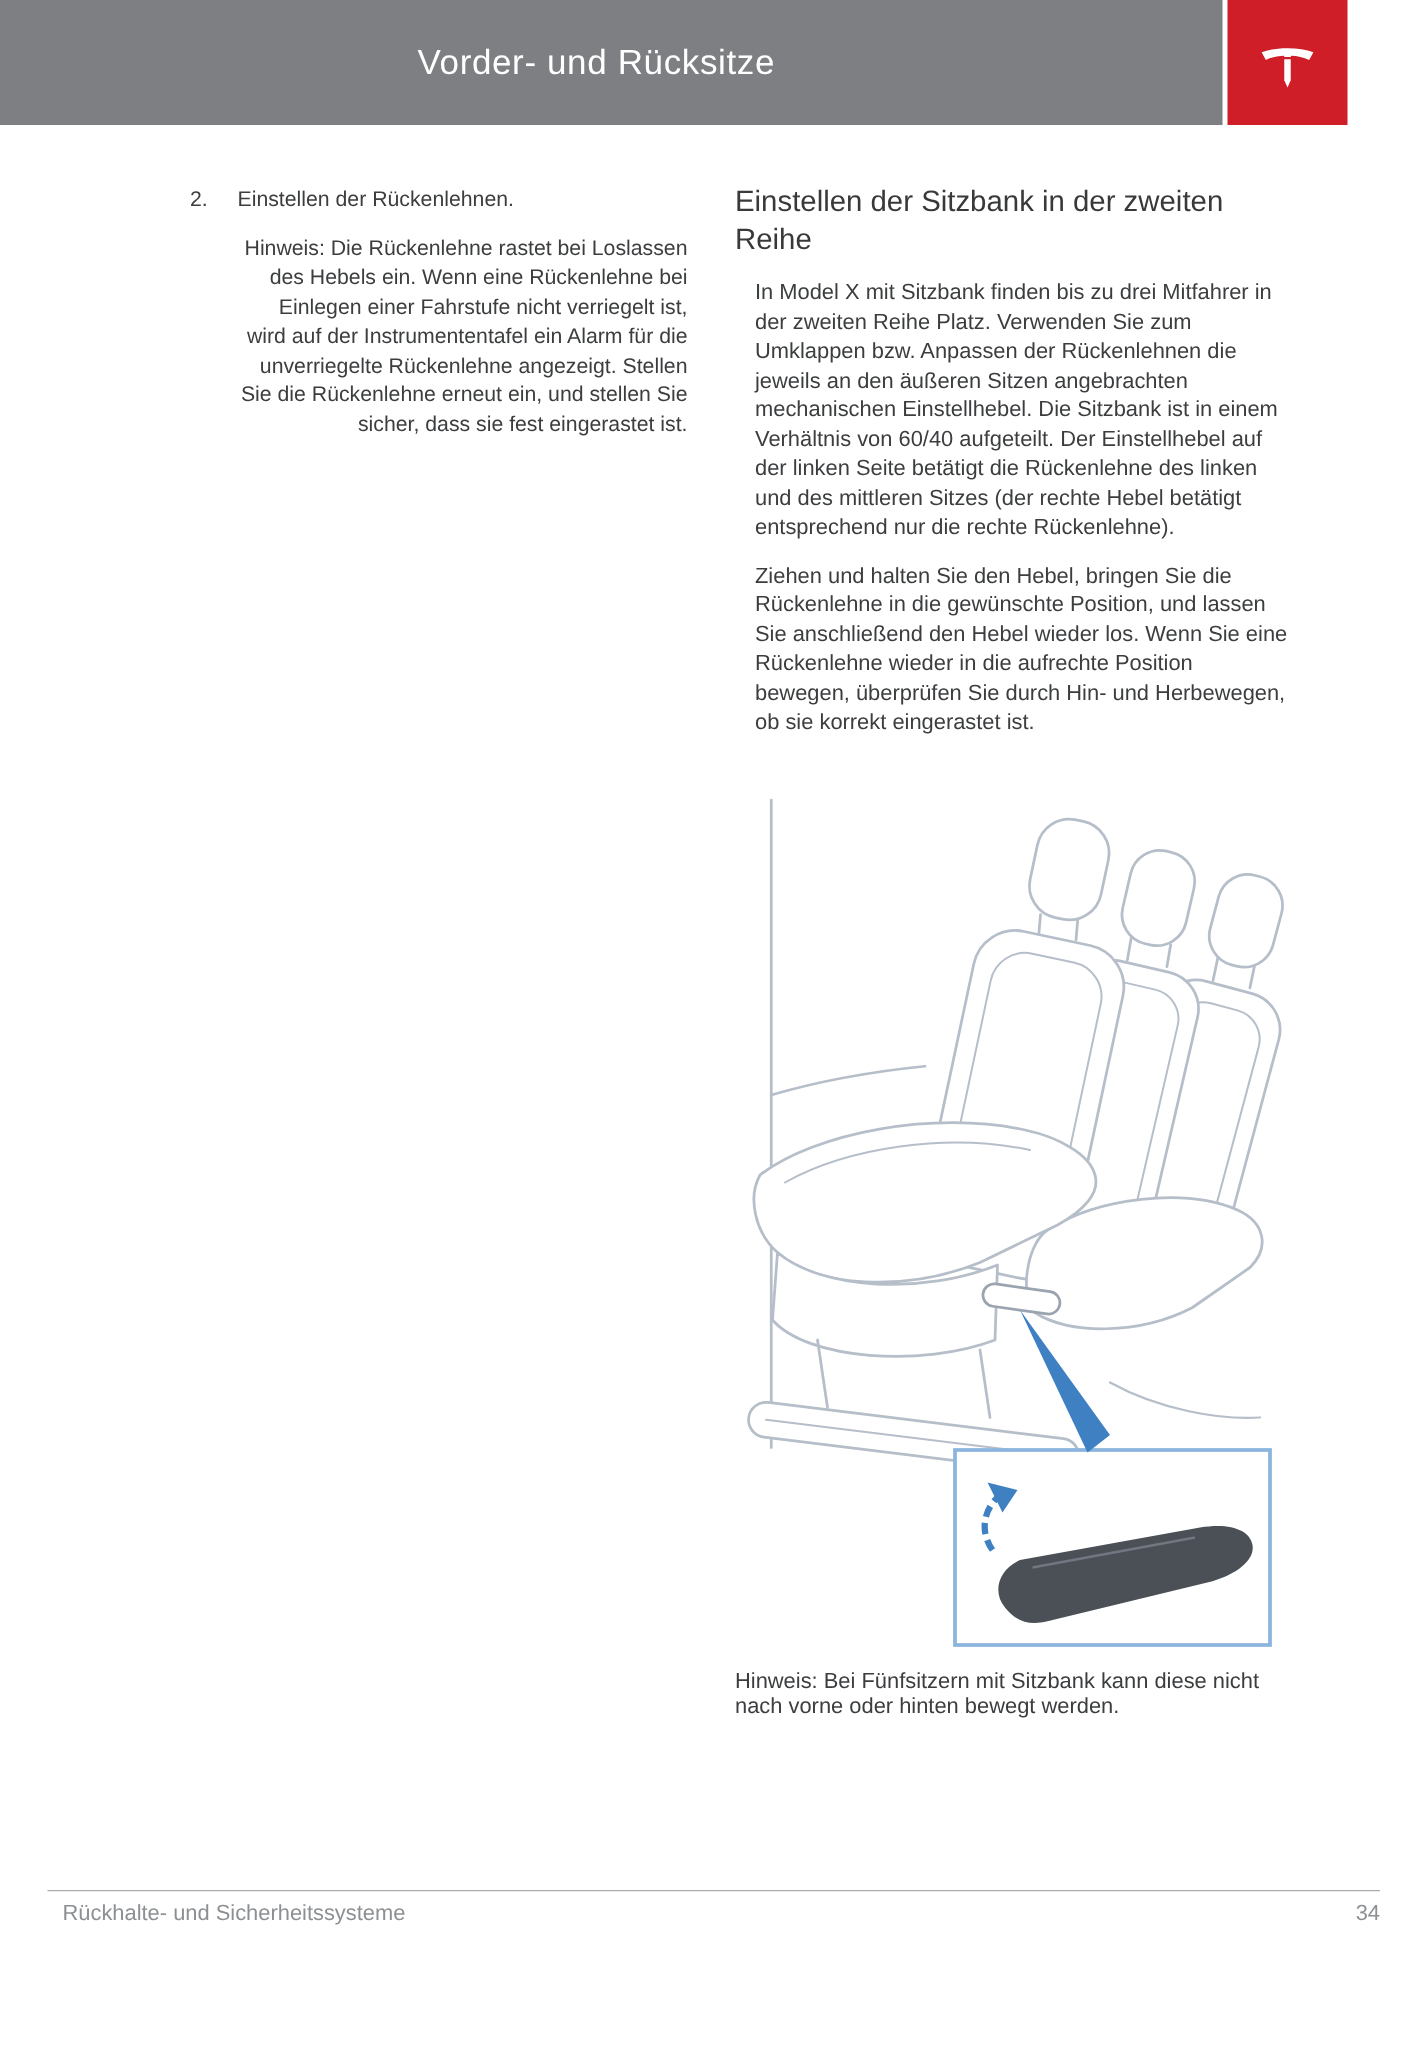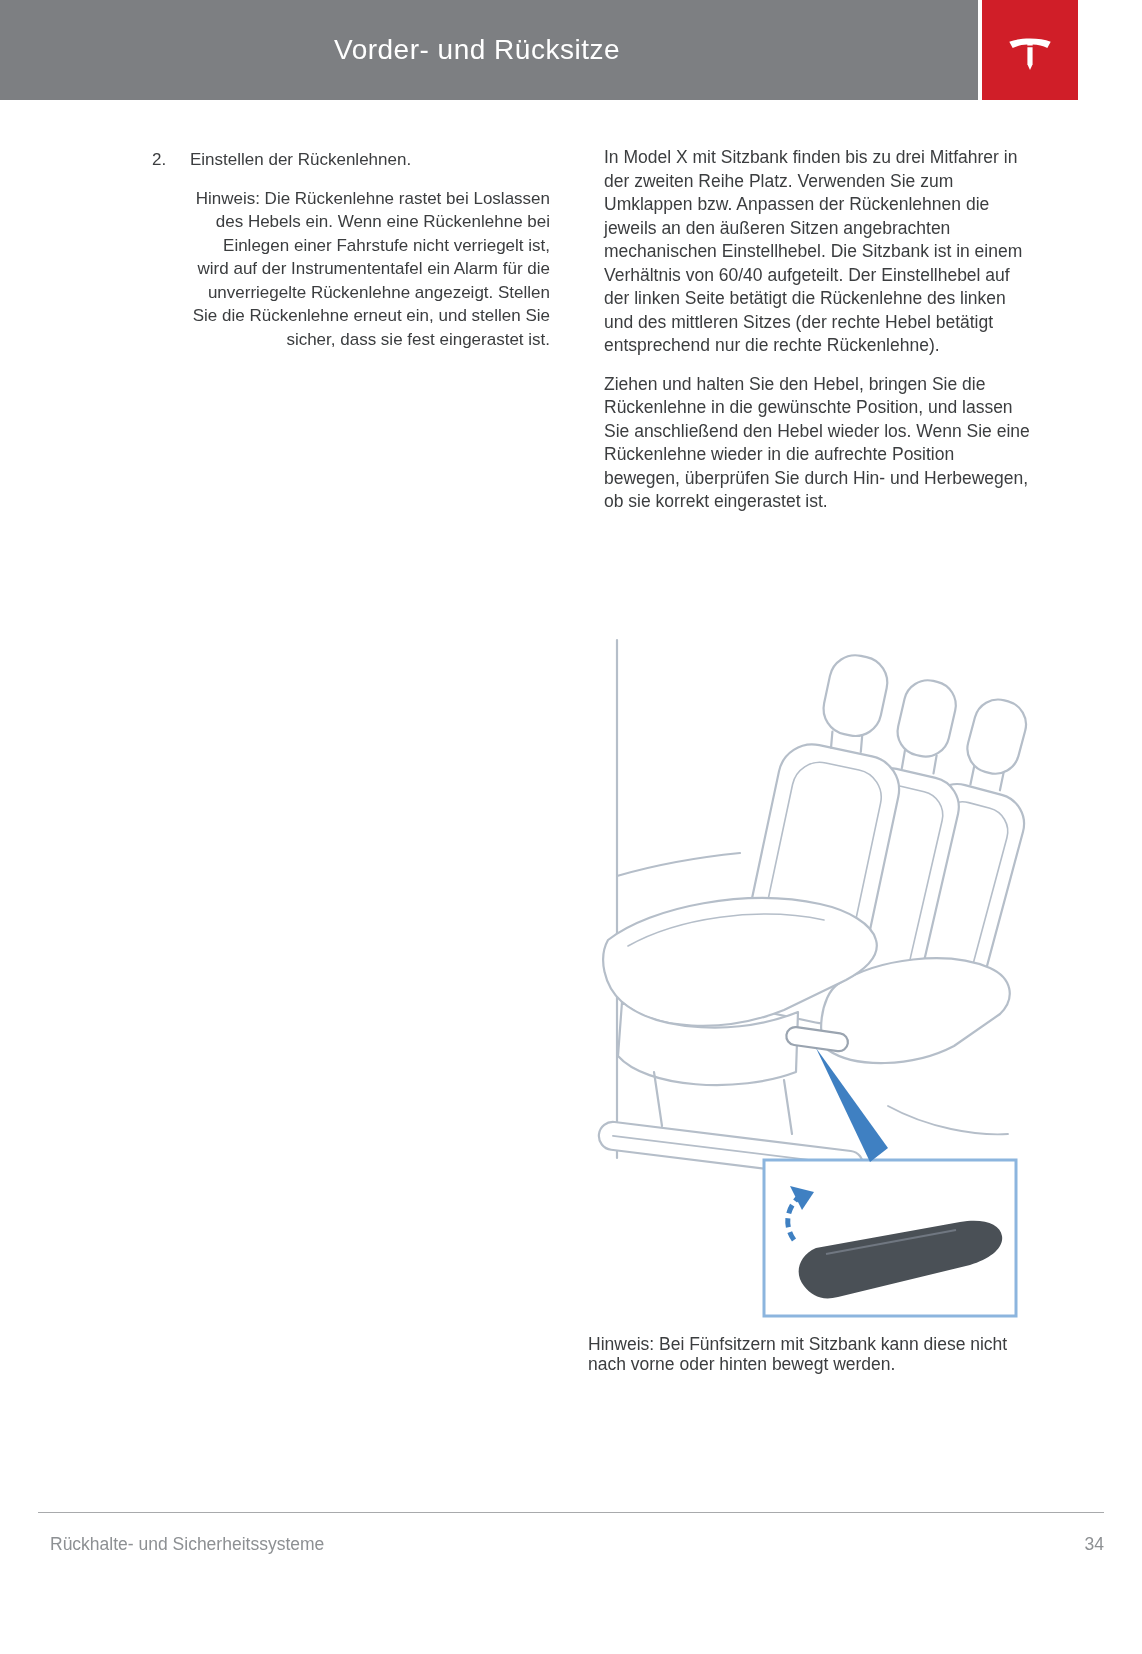--- a/index.html
+++ b/index.html
@@ -68,21 +68,21 @@
     position:absolute; left:588px; top:1334px;
     width:444px;
     font-size:17.5px; line-height:20px;
   }
 
   
   .footer {
     position:absolute; left:38px; top:1512px;
     width:1066px;
     border-top:1px solid #a8aaac;
-    padding-top:21px;
+    padding-top:7px;
     display:flex; justify-content:space-between; align-items:baseline;
     color:#8d9093;
     font-size:17.5px;
   }
   .footer-left { padding-left:12px; }
 </style>
 </head>
 <body>
 
 <div class="page">
@@ -101,20 +101,21 @@
 
   <div class="step">
     <div class="step-head">
       <span class="step-num">2.</span>
       <span class="step-title">Einstellen der Rückenlehnen.</span>
     </div>
     <p class="step-note">Hinweis: Die Rückenlehne rastet bei Loslassen des Hebels ein. Wenn eine Rückenlehne bei Einlegen einer Fahrstufe nicht verriegelt ist, wird auf der Instrumententafel ein Alarm für die unverriegelte Rückenlehne angezeigt. Stellen Sie die Rückenlehne erneut ein, und stellen Sie sicher, dass sie fest eingerastet ist.</p>
   </div>
 
   <div class="section">
+    <h2>Einstellen der Sitzbank in der zweiten Reihe</h2>
     <p>In Model X mit Sitzbank finden bis zu drei Mitfahrer in der zweiten Reihe Platz. Verwenden Sie zum Umklappen bzw. Anpassen der Rückenlehnen die jeweils an den äußeren Sitzen angebrachten mechanischen Einstellhebel. Die Sitzbank ist in einem Verhältnis von 60/40 aufgeteilt. Der Einstellhebel auf der linken Seite betätigt die Rückenlehne des linken und des mittleren Sitzes (der rechte Hebel betätigt entsprechend nur die rechte Rückenlehne).</p>
     <p>Ziehen und halten Sie den Hebel, bringen Sie die Rückenlehne in die gewünschte Position, und lassen Sie anschließend den Hebel wieder los. Wenn Sie eine Rückenlehne wieder in die aufrechte Position bewegen, überprüfen Sie durch Hin- und Herbewegen, ob sie korrekt eingerastet ist.</p>
   </div>
 
   <div class="figure">
     <svg viewBox="0 0 442 694" width="442" height="694" aria-hidden="true">
 
       <g fill="none" stroke="#b5bec9" stroke-width="2.2" stroke-linecap="round" stroke-linejoin="round">
         <path d="M29 4 L29 522"></path>
         <path d="M29 240 C70 228 112 221 152 217"></path>

